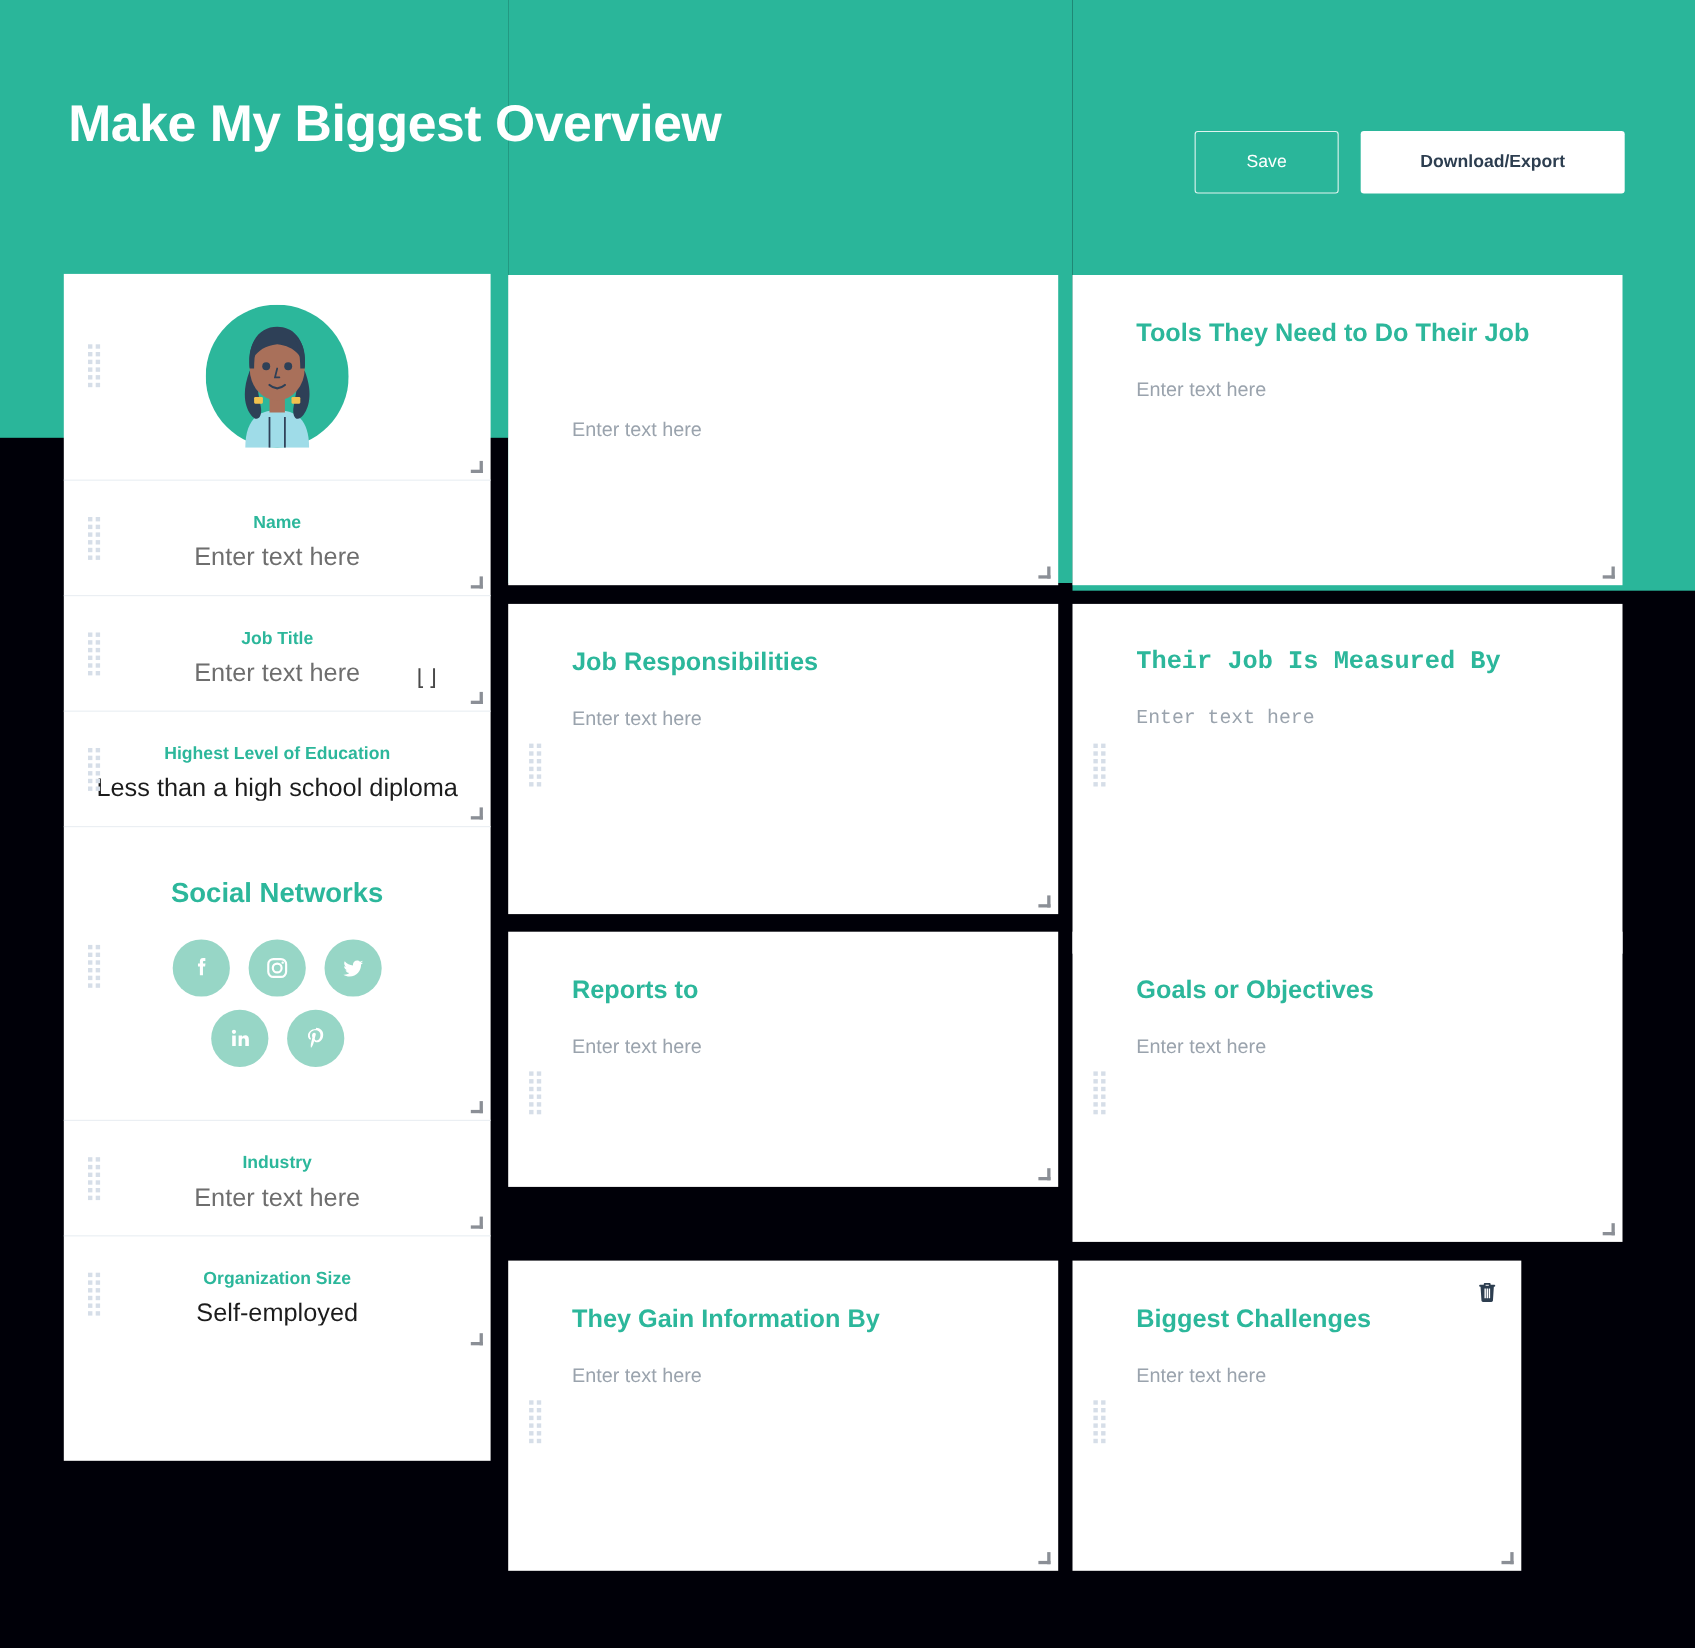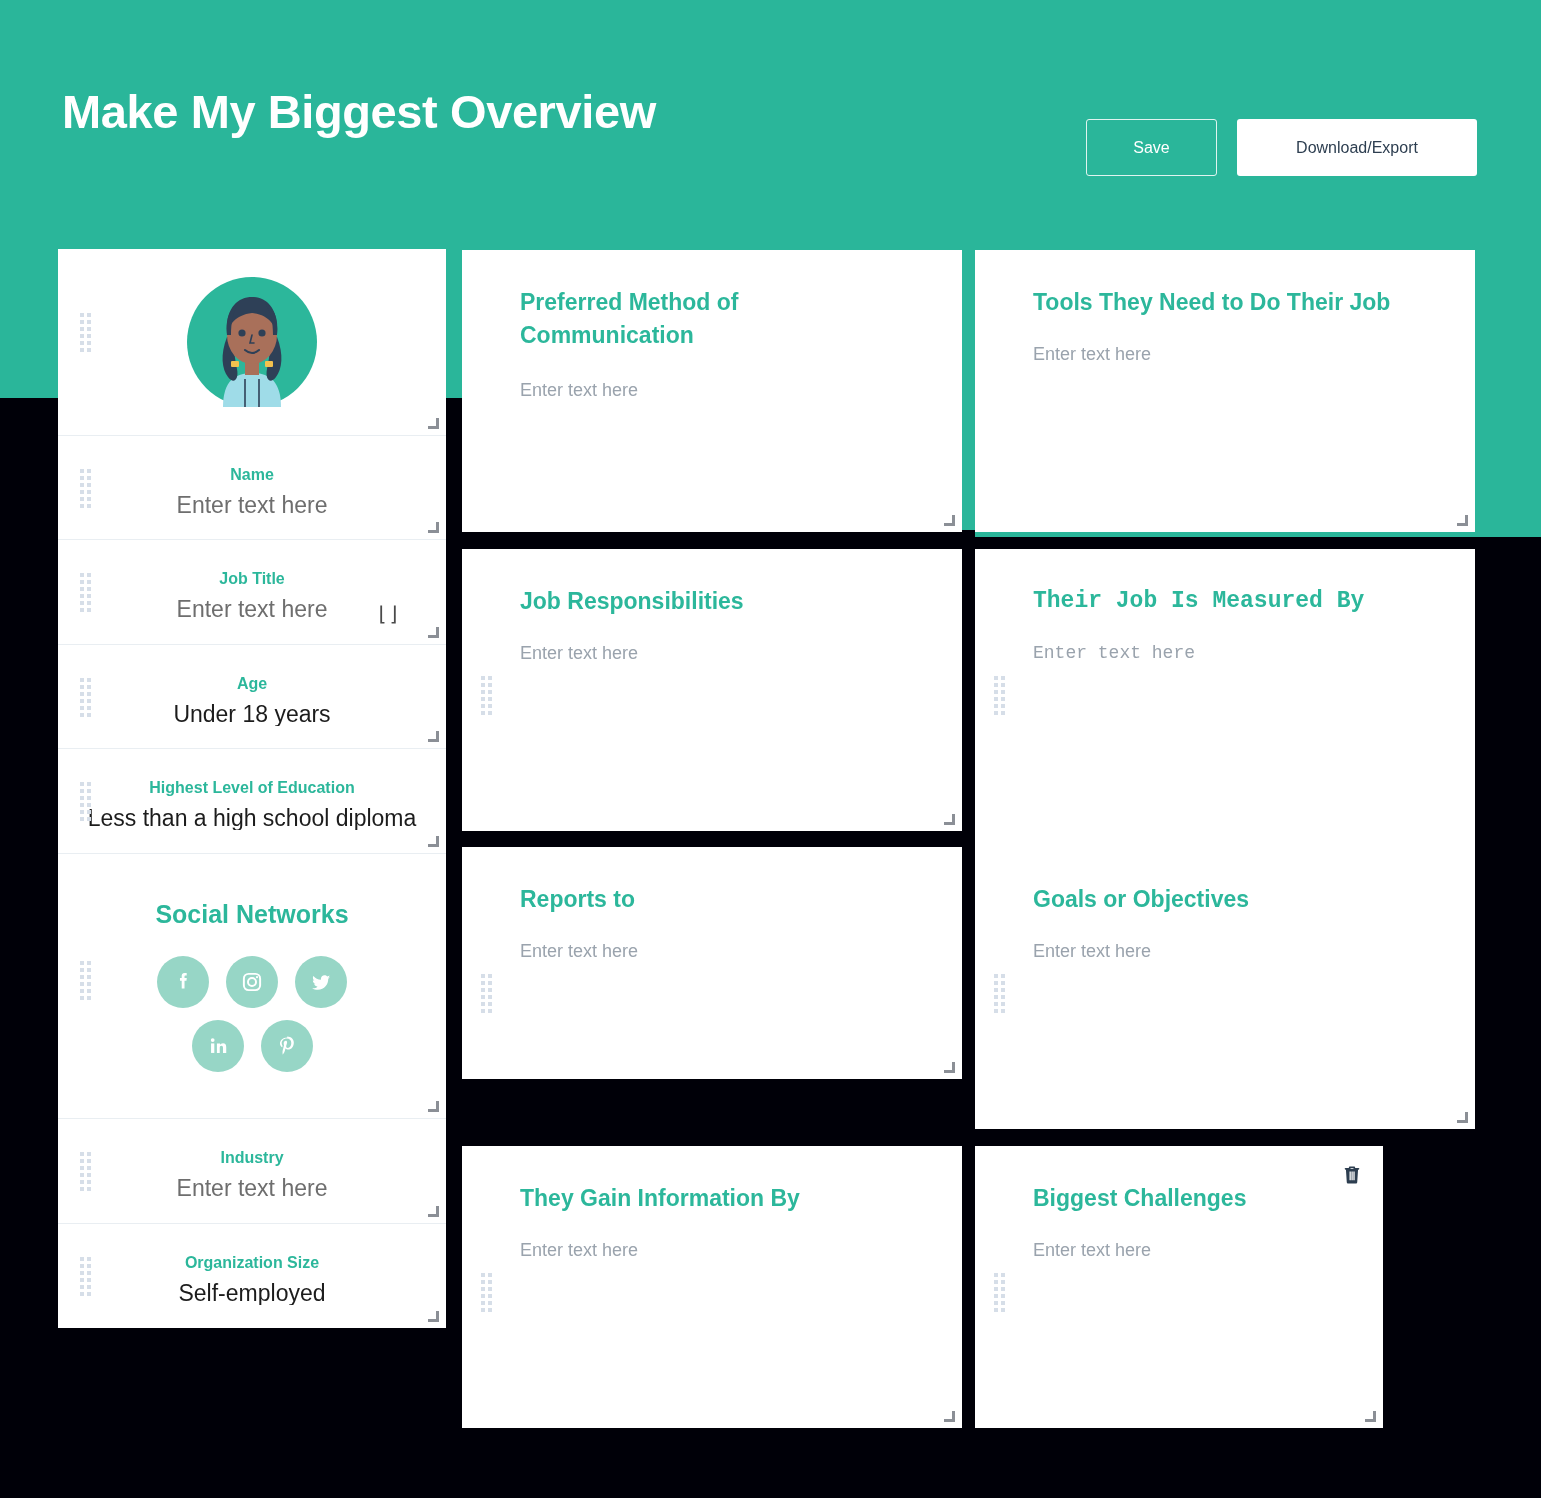--- a/index.html
+++ b/index.html
@@ -70,21 +70,21 @@
     background: transparent;
     border: 1.5px solid rgba(255,255,255,0.85);
     color: #ffffff;
     font-weight: normal;
   }
   .btn-download {
     width: 240px; height: 57px;
     background: #ffffff;
     border: none;
     color: #2D3E50;
-    font-weight: normal;
+    font-weight: bold;
   }
 
   
   .card {
     position: absolute;
     background: #ffffff;
     z-index: 10;
   }
 
   
@@ -303,39 +303,20 @@
           <i></i>
           <i></i>
           <i></i>
       </div>
       <div class="sb-label">Job Title</div>
       <div class="sb-value ph">Enter text here</div>
       <div class="text-caret">⌊⌋</div>
       <div class="resize"></div>
     </div>
 
-    <div class="sb-row sb-field">
-      <div class="grip" style="left:22px; top:33px;">
-        <i></i>
-          <i></i>
-          <i></i>
-          <i></i>
-          <i></i>
-          <i></i>
-          <i></i>
-          <i></i>
-          <i></i>
-          <i></i>
-          <i></i>
-          <i></i>
-      </div>
-      <div class="sb-label">Age</div>
-      <div class="sb-value">Under 18 years</div>
-      <div class="resize"></div>
-    </div>
 
     <div class="sb-row sb-field">
       <div class="grip" style="left:22px; top:33px;">
         <i></i>
           <i></i>
           <i></i>
           <i></i>
           <i></i>
           <i></i>
           <i></i>
@@ -451,21 +432,20 @@
         <i></i>
         <i></i>
         <i></i>
         <i></i>
         <i></i>
         <i></i>
         <i></i>
         <i></i>
         <i></i>
     </div>
-    <div class="bc-title" style="max-width:300px;">Preferred Method of Communication</div>
     <div class="bc-ph" style="top:131px;">Enter text here</div>
     <div class="resize"></div>
   </div>
 
   <div class="card bigcard" style="left:975px; top:250px; width:500px; height:282px;">
     <div class="grip" style="left:19px; top:371px;">
       <i></i>
         <i></i>
         <i></i>
         <i></i>

